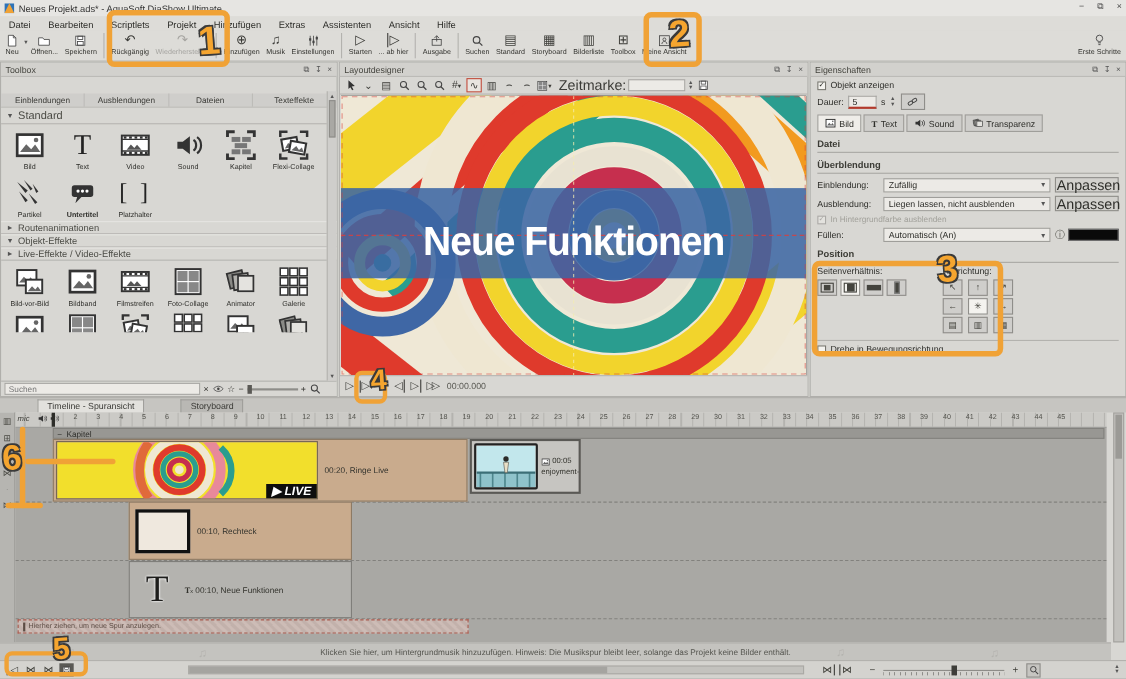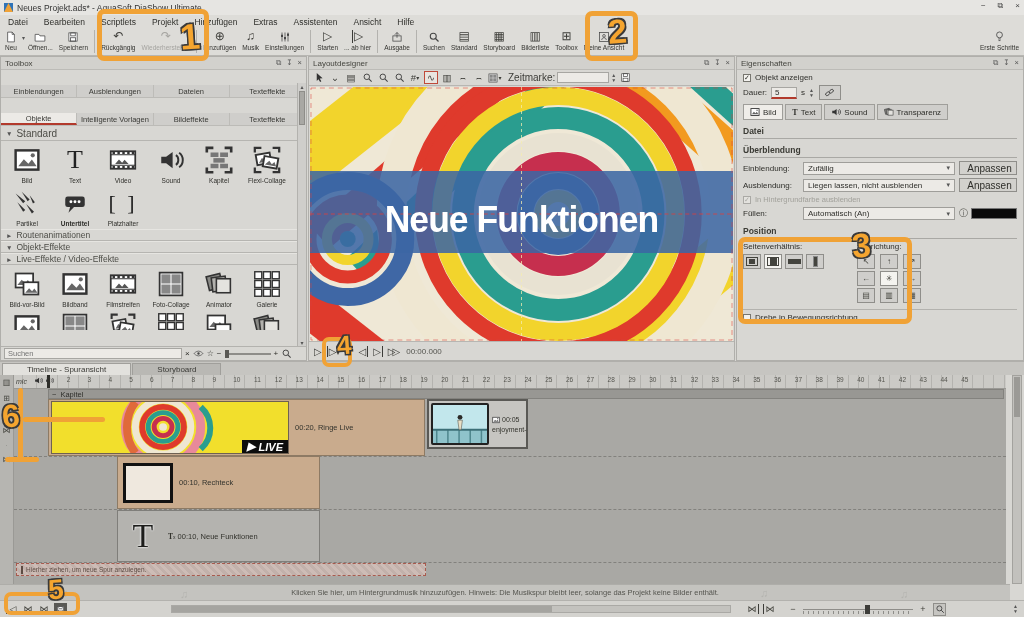--- a/index.html
+++ b/index.html
@@ -56,36 +56,36 @@
     color:#fff;font-weight:bold;font-size:37px;letter-spacing:-1px;transform:scaleX(.96);font-family:"Liberation Sans",sans-serif;}
   .transport{position:absolute;bottom:0;left:0;right:0;height:19px;border-top:1px solid #b7b6b2;display:flex;align-items:center;gap:5px;padding:0 5px;font-size:10px;color:#3c3c38;background:#d8d7d3;}
   .tc{font-size:8px;color:#55554f;margin-left:4px;}
   .bar-l{border-left:1.4px solid #3c3c38;padding-left:1px;}
   .bar-r{border-right:1.4px solid #3c3c38;padding-right:1px;}
   
   .prow{display:flex;align-items:center;margin:3px 6px 0;}
   .plab{width:60px;font-size:8px;flex:none;}
   .dd{flex:1;height:13px;background:#eceae6;border:1px solid #9f9e9a;display:flex;align-items:center;padding:0 4px;font-size:8px;min-width:0;}
   .dd .caret{margin-left:auto;font-size:7px;color:#555;}
-  .btn{height:14px;background:#d2d1cd;border:1px solid #8f8e8a;display:flex;align-items:center;justify-content:center;gap:3px;font-size:10px;padding:0 20px;}
+  .btn{height:14px;background:#d2d1cd;border:1px solid #8f8e8a;display:flex;align-items:center;justify-content:center;gap:3px;font-size:13px;padding:0 20px;}
   .psec{font-weight:bold;font-size:8.5px;color:#3b3b35;border-bottom:1px solid #a9a8a4;margin:6px 6px 0;padding-bottom:2px;}
   .ptabs{display:flex;gap:2px;margin:4px 6px 0;}
   .ptab{height:16px;padding:0 6px;display:flex;align-items:center;gap:3px;border:1px solid #9f9e9a;background:#cfcecb;font-size:8px;}
   .ptab.active{background:#efede9;}
   .chk{width:8px;height:8px;border:1px solid #77766f;background:#f4f3ef;display:inline-flex;align-items:center;justify-content:center;font-size:7px;line-height:8px;color:#2e2e2a;margin-right:4px;flex:none;}
   .chk.off{color:transparent;}
   .chk.dis{border-color:#aaa9a5;color:#aaa9a5;background:#e3e2de;}
   .valbox{width:26px;height:12px;background:#eceae6;border:1px solid #a7a6a2;border-bottom:2px solid #b23a2c;font-size:8px;display:flex;align-items:center;padding:0 3px;}
   .sq{width:18px;height:15px;border:1px solid #8f8e8a;background:#cfcecb;display:flex;align-items:center;justify-content:center;margin-right:3px;font-size:8px;color:#44443e;}
   .sq.on{background:#f4f3ef;}
   .ar-out{width:12px;height:9px;border:1px solid #44443e;display:flex;align-items:center;justify-content:center;}
   .swatch{width:46px;height:11px;background:#0a0a0a;border:1px solid #777;margin-left:3px;}
   
   .tltabs{position:absolute;top:361px;left:0;right:0;height:14px;background:#c6c5c1;display:flex;align-items:flex-end;padding-left:2px;gap:1px;border-top:1px solid #b0afab;}
-  .tltab{height:12px;padding:0 24px;display:flex;align-items:center;font-size:8px;background:#b9b8b4;border:1px solid #a09f9b;border-bottom:none;color:#3a3a36;}
+  .tltab{height:12px;padding:0 8px;display:flex;align-items:center;font-size:8px;background:#b9b8b4;border:1px solid #a09f9b;border-bottom:none;color:#3a3a36;margin-left:32px;}
   .tltab.active{background:#e2e1dd;}
   .tl-rail{position:absolute;left:0;top:375px;width:14px;bottom:33px;background:#b6b5b1;border-right:1px solid #9a9995;display:flex;flex-direction:column;align-items:center;gap:7px;padding-top:3px;font-size:8px;color:#4a4a44;}
   .tl-ruler{position:absolute;left:14px;top:375px;height:14px;width:992px;background:#cbcac6;border-bottom:1px solid #9a9995;overflow:hidden;}
   .tl-ruler .ticks{position:absolute;inset:0;background:repeating-linear-gradient(90deg,transparent 0 9.4px,#a5a4a0 9.4px 10.4px);opacity:.6;background-position:13px 0;}
   .rnum{position:absolute;top:1px;font-size:6.5px;color:#55554f;}
   .mic{position:absolute;left:2px;top:3px;font-size:7px;color:#3e3e38;font-style:italic;z-index:3;}
   .tl-body{position:absolute;left:14px;top:389px;width:992px;height:195px;background:#a9a8a4;overflow:hidden;}
   .kapbar{position:absolute;left:34px;top:0;width:956px;height:10px;background:#989793;border:1px solid #83827e;display:flex;align-items:center;gap:4px;font-size:7.5px;color:#2f2f2b;padding:0 3px;}
   .trackline{position:absolute;left:0;right:0;height:0;border-top:1px dashed #82817d;}
   .clip{position:absolute;display:flex;align-items:center;}
@@ -426,26 +426,20 @@
         <span>↧</span>
         <span>×</span>
       </span>
     </div>
     <div class="tb-tabs">
       <div class="tb-tab">Einblendungen</div>
       <div class="tb-tab">Ausblendungen</div>
       <div class="tb-tab">Dateien</div>
       <div class="tb-tab">Texteffekte</div>
     </div>
-    <div class="tb-tabs">
-      <div class="tb-tab active">Objekte</div>
-      <div class="tb-tab">Intelligente Vorlagen</div>
-      <div class="tb-tab">Bildeffekte</div>
-      <div class="tb-tab">Texteffekte</div>
-    </div>
     <div class="sec">
         <span class="ar">▼</span>
         <span>Standard</span>
       </div>
     <div class="tb-grid">
       <div class="tb-item">
           <span class="ic">
             <svg class="i" width="30" height="28">
               <use href="#s-photo"></use>
             </svg>
@@ -669,21 +663,21 @@
       <span class="ldi sel">∿</span>
       <span class="ldi">▥</span>
       <span class="ldi">⌢</span>
       <span class="ldi">⌢</span>
       <span class="ldi">
           <svg class="i" width="10" height="10">
             <use href="#s-grid4"></use>
           </svg>
           <span style="font-size:6px">▾</span>
         </span>
-      <span style="font-size:10px;margin-left:4px">Zeitmarke:</span>
+      <span style="font-size:13px;margin-left:4px">Zeitmarke:</span>
       <input class="zm-in" value="" style="">
       <span class="spin">
           <span>▲</span>
           <span>▼</span>
         </span>
       <span class="ldi">
           <svg class="i" width="11" height="11">
             <use href="#s-floppy"></use>
           </svg>
         </span>

